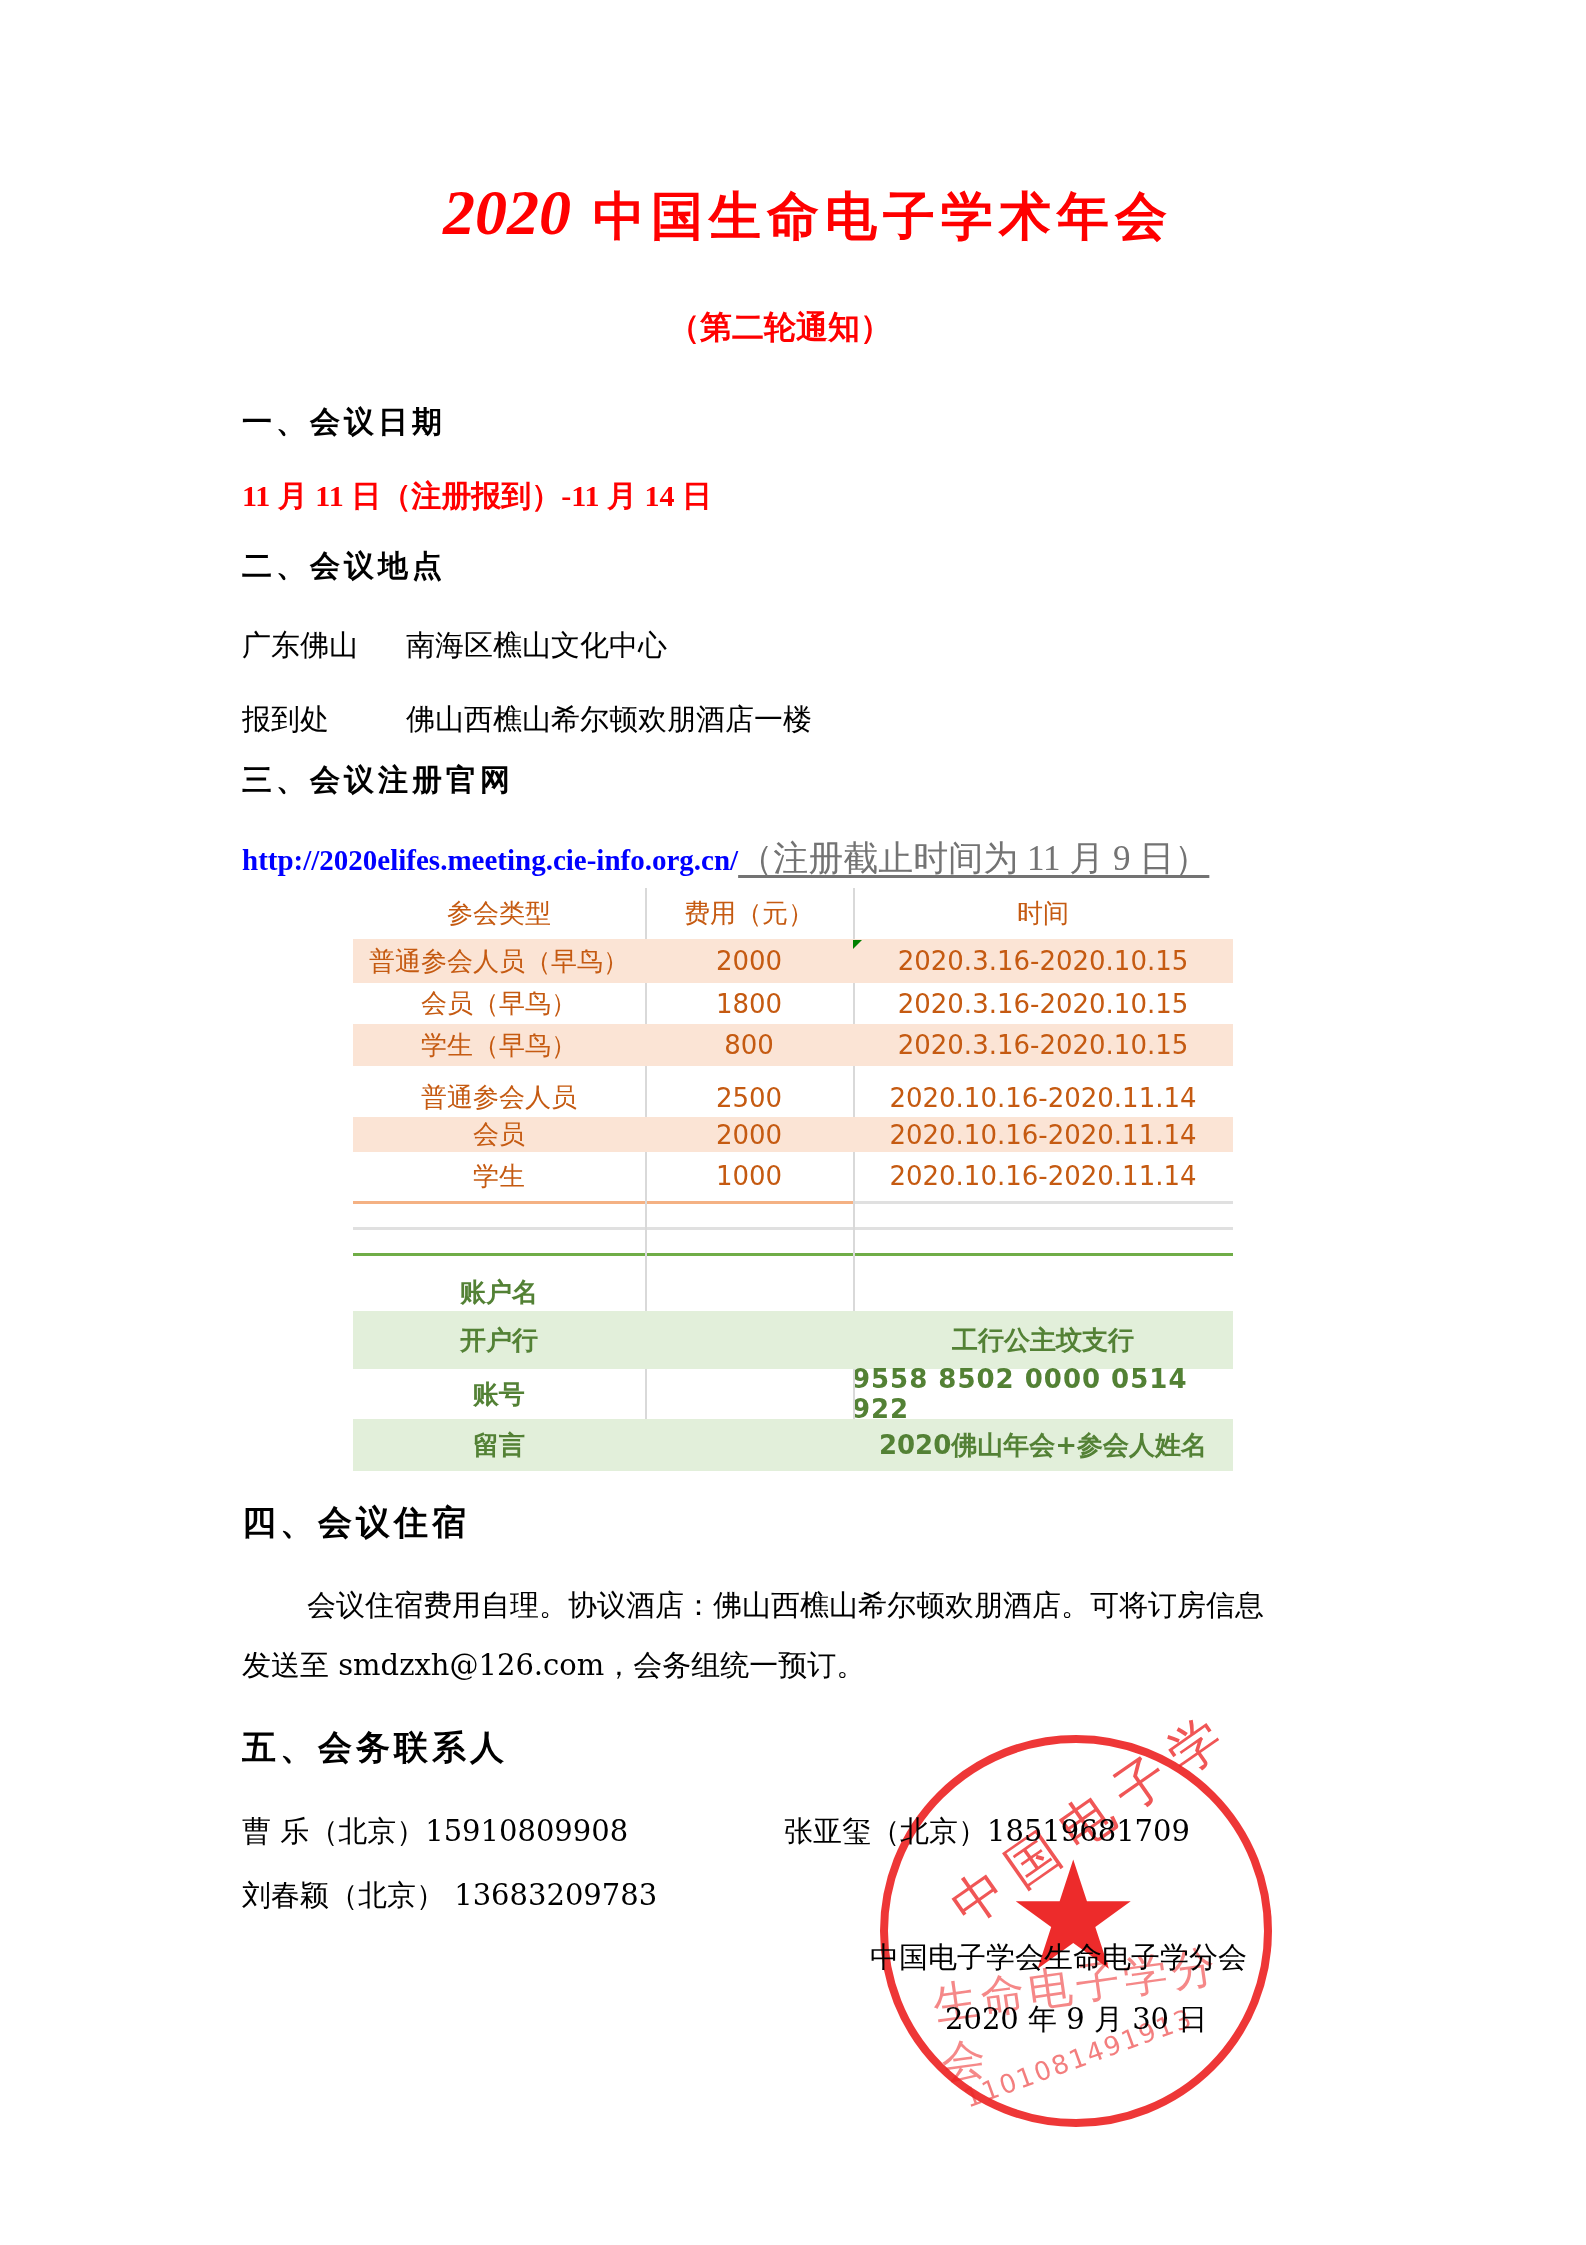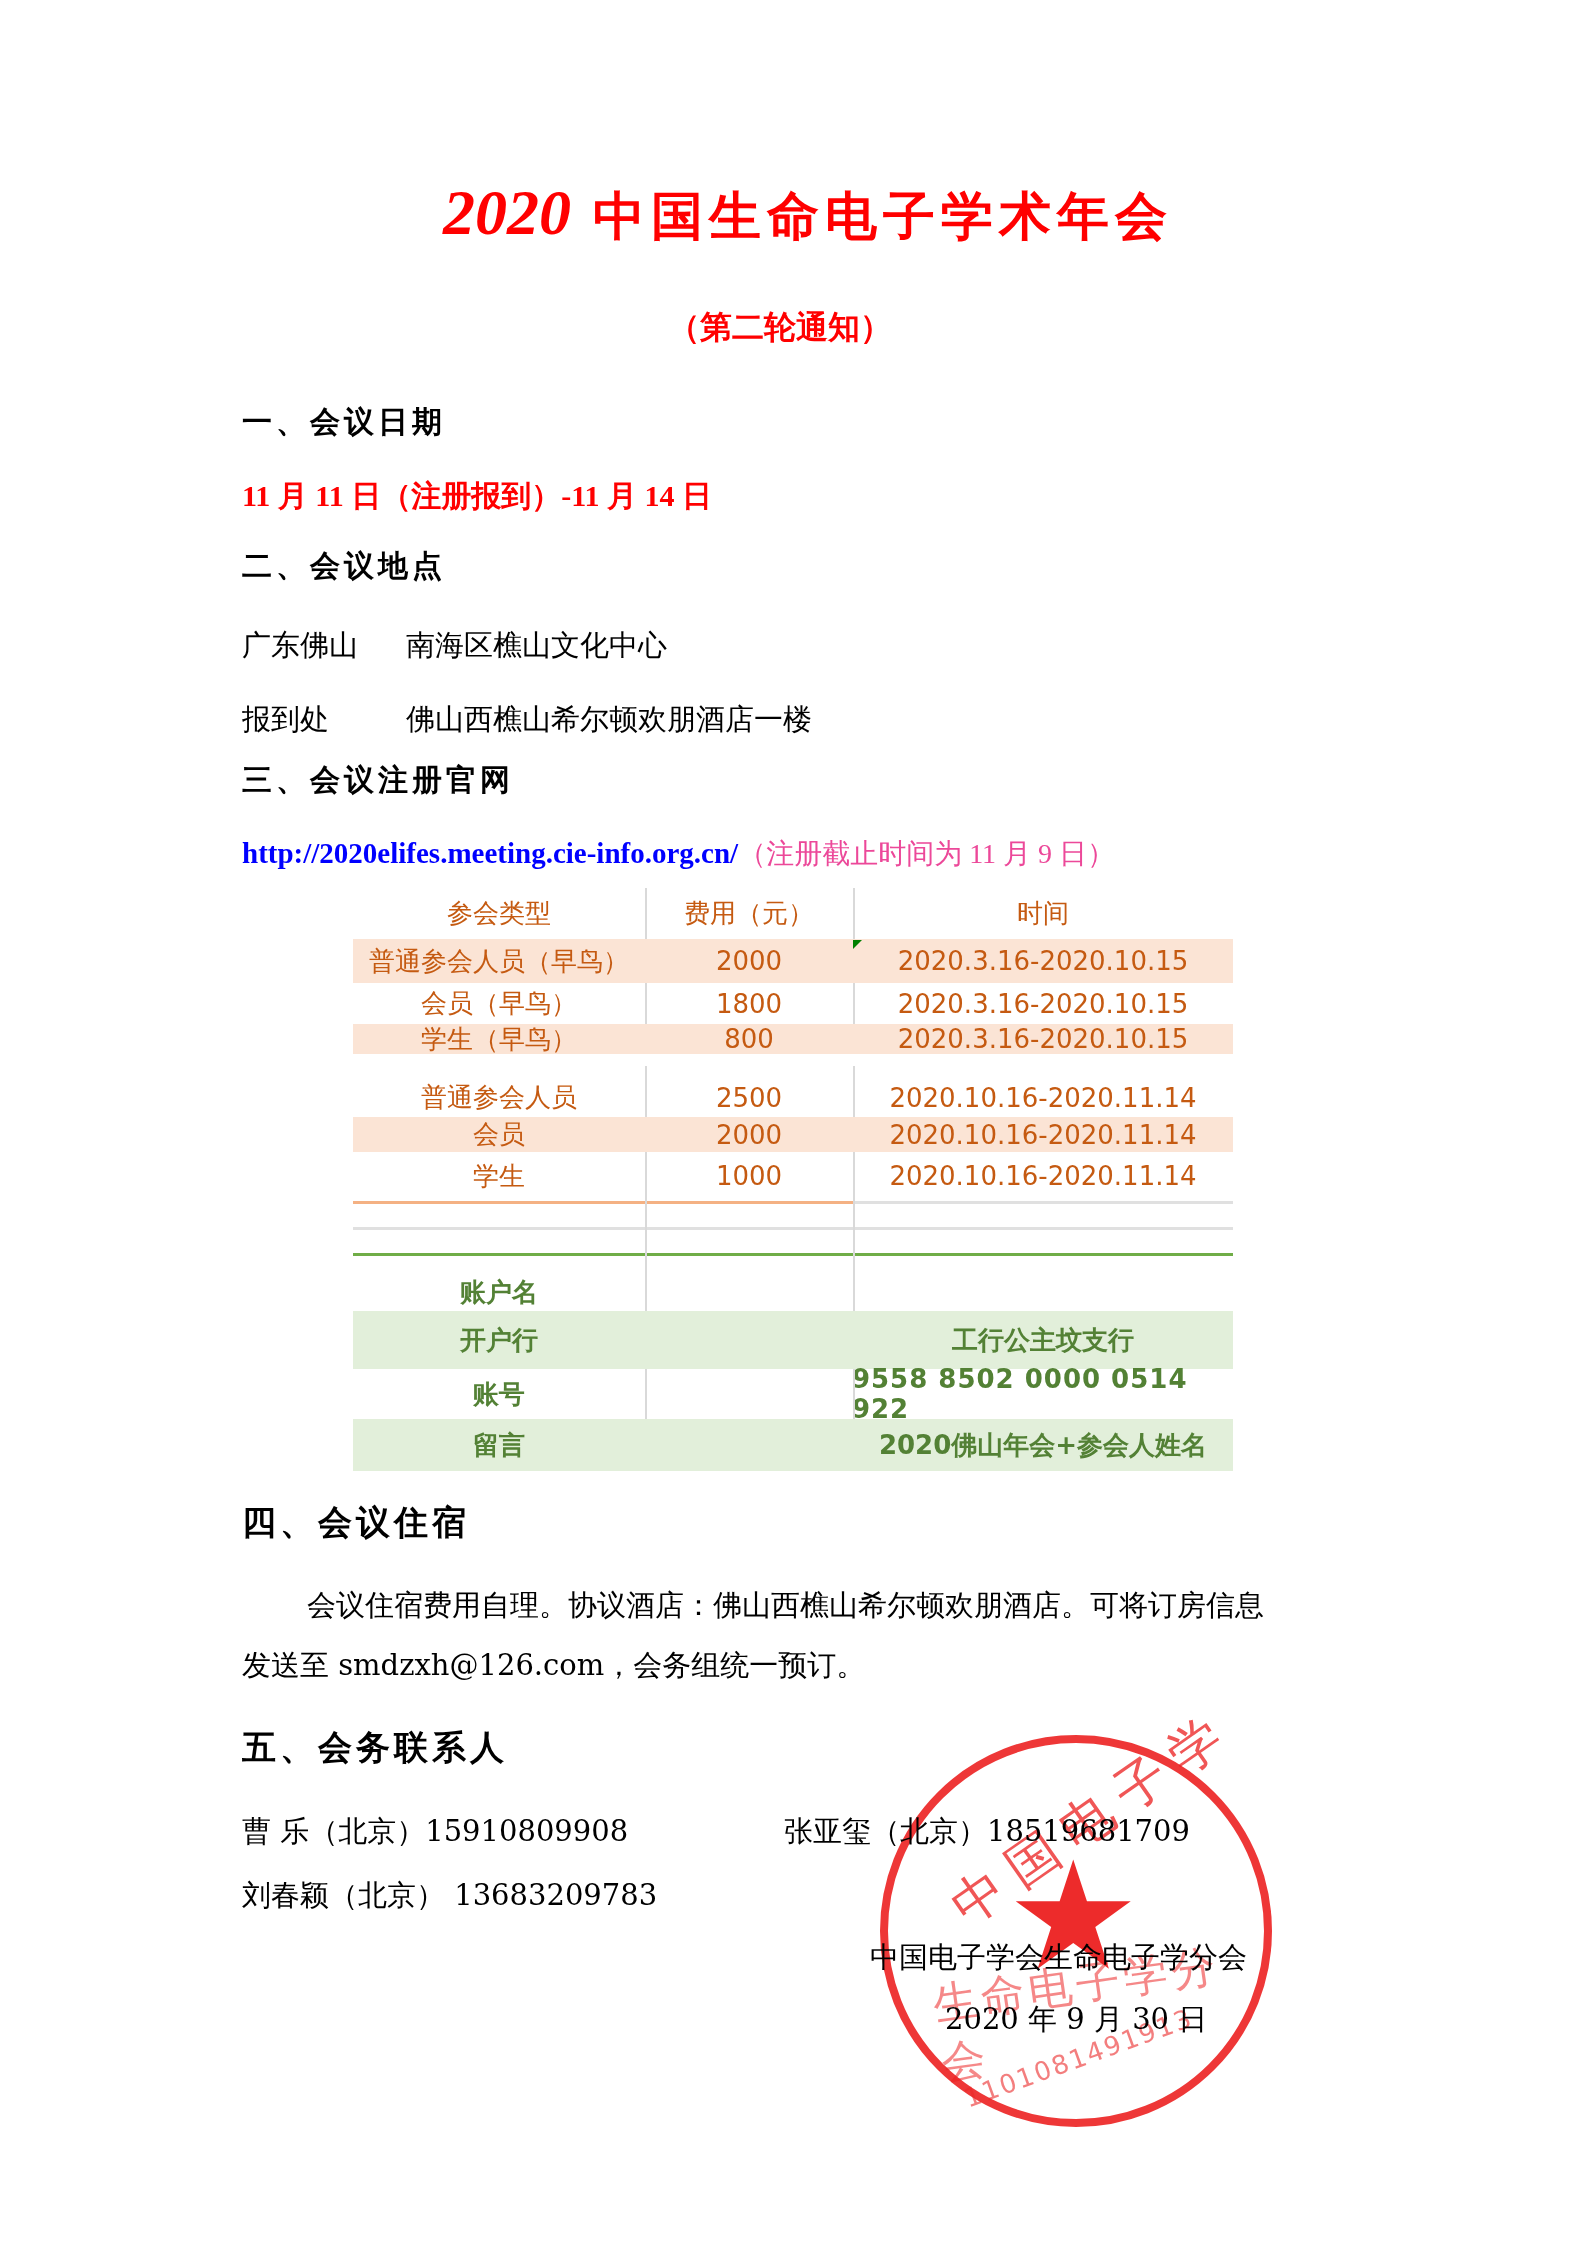--- a/index.html
+++ b/index.html
@@ -14,21 +14,21 @@
               font-family:"DejaVu Sans","Liberation Sans",sans-serif; }
 
   .h { left:242px; font-size:30px; font-weight:bold; letter-spacing:4px;
        font-family:"DejaVu Sans","Liberation Sans",sans-serif; }
   .h.big { font-size:34px; }
   .dateline { left:242px; top:476px; font-size:30px; font-weight:bold; color:#ff0000;
               font-family:"Liberation Serif",serif; }
   .body { font-size:29px; font-family:"DejaVu Serif","Liberation Serif",serif; }
 
   .link { color:#0000ff; font-weight:bold; font-family:"Liberation Serif",serif; font-size:29px; }
-  .deadline { font-family:"Liberation Serif",serif; font-size:28px; color:#ec4899; text-decoration-thickness:3px; text-underline-offset:5px; }
+  .deadline { font-family:"Liberation Serif",serif; font-size:35px; color:#737373; text-decoration:underline; text-decoration-thickness:3px; text-underline-offset:5px; }
   .row { position:absolute; left:0; width:880px; display:flex; }
   .cell { display:flex; align-items:center; justify-content:center; font-size:26px;
           font-family:"DejaVu Sans","Liberation Sans",sans-serif; }
   .c1 { width:292px; } .c2 { width:208px; } .c3 { width:380px; }
   .orange .cell { color:#c55a11; }
   .green .cell { color:#538135; font-weight:bold; }
   .band-o { background:#fbe4d5; }
   .band-g { background:#e2efda; }
   .vline { position:absolute; width:2px; background:#d9d9d9; }
   .hline { position:absolute; left:353px; height:3px; }
@@ -73,21 +73,21 @@
   <div class="row orange band-o" style="top:939px; height:44px; left:353px;">
     <div class="cell c1">普通参会人员（早鸟）</div>
     <div class="cell c2">2000</div>
     <div class="cell c3">2020.3.16-2020.10.15</div>
   </div>
   <div class="row orange" style="top:983px; height:41px; left:353px;">
     <div class="cell c1">会员（早鸟）</div>
     <div class="cell c2">1800</div>
     <div class="cell c3">2020.3.16-2020.10.15</div>
   </div>
-  <div class="row orange band-o" style="top:1024px; height:30px; left:353px;">
+  <div class="row orange band-o" style="top:1024px; height:42px; left:353px;">
     <div class="cell c1">学生（早鸟）</div>
     <div class="cell c2">800</div>
     <div class="cell c3">2020.3.16-2020.10.15</div>
   </div>
   <div class="row orange" style="top:1066px; height:63px; left:353px;">
     <div class="cell c1">普通参会人员</div>
     <div class="cell c2">2500</div>
     <div class="cell c3">2020.10.16-2020.11.14</div>
   </div>
   <div class="row orange band-o" style="top:1117px; height:35px; left:353px;">

